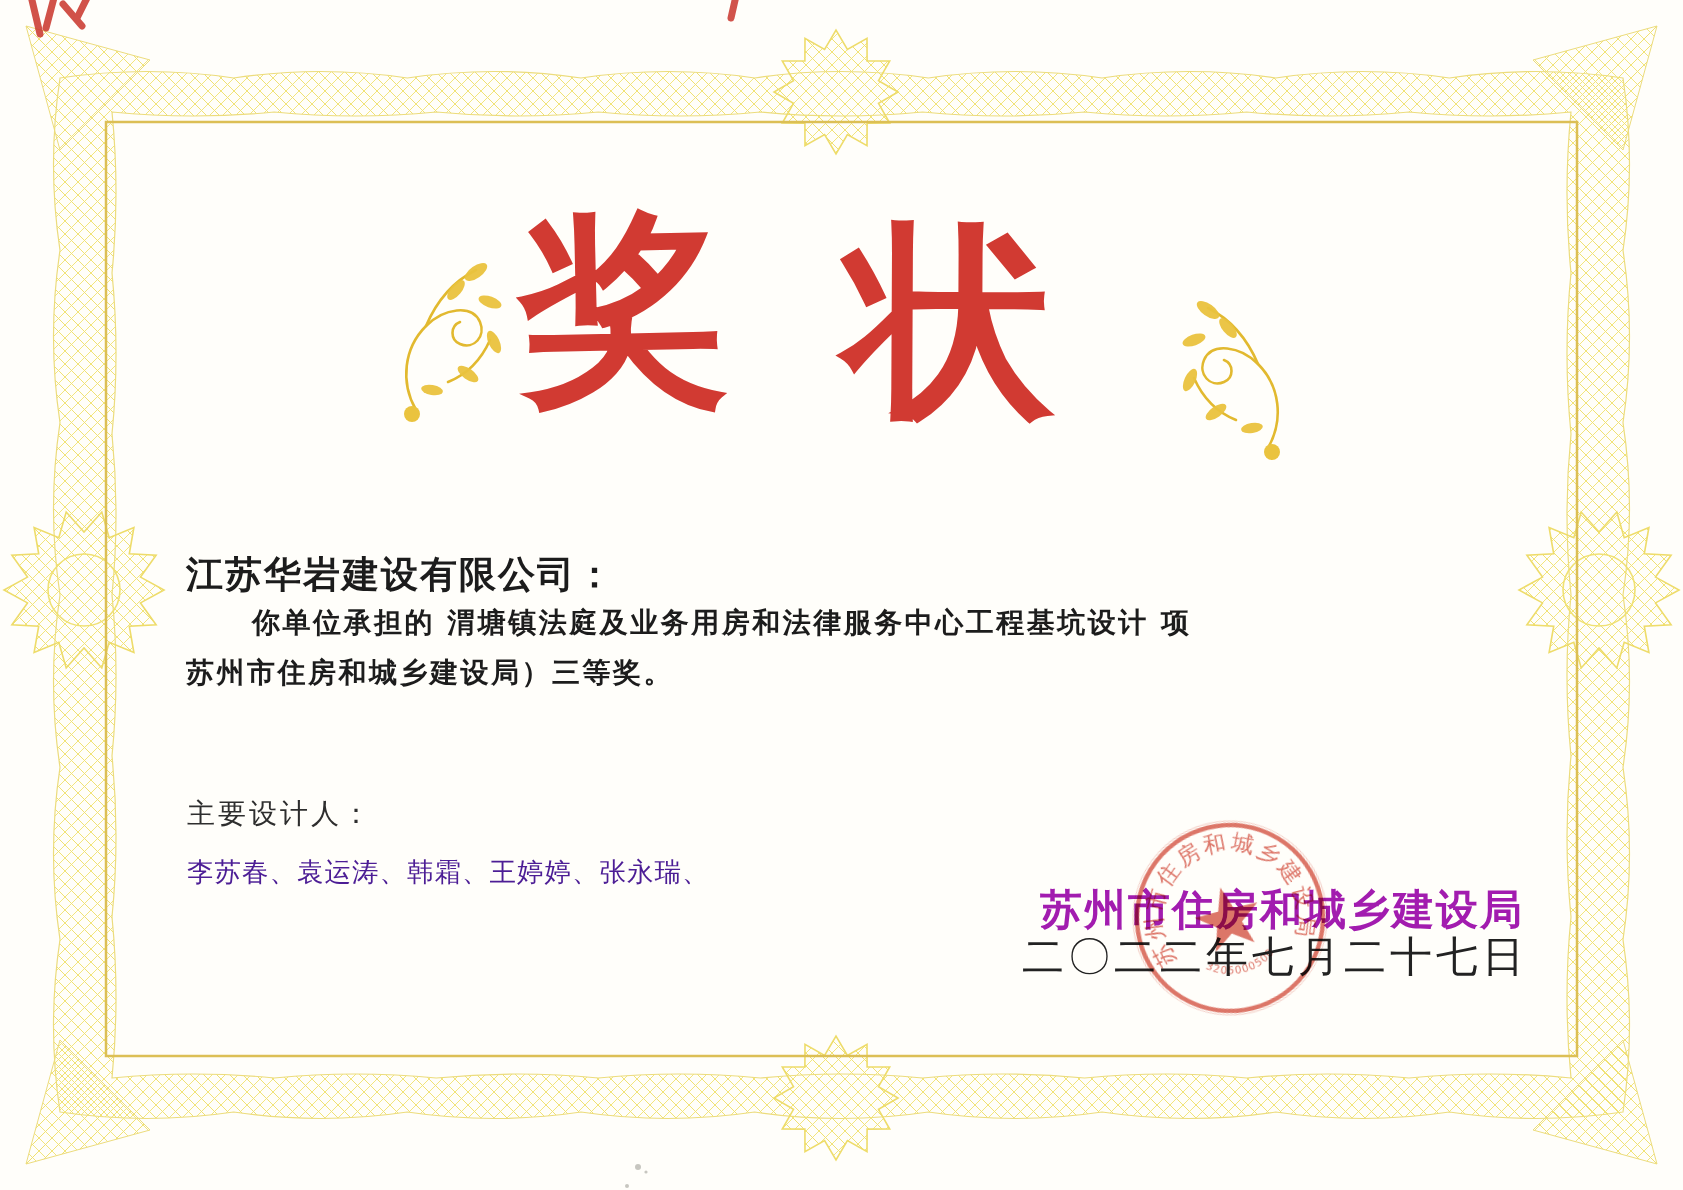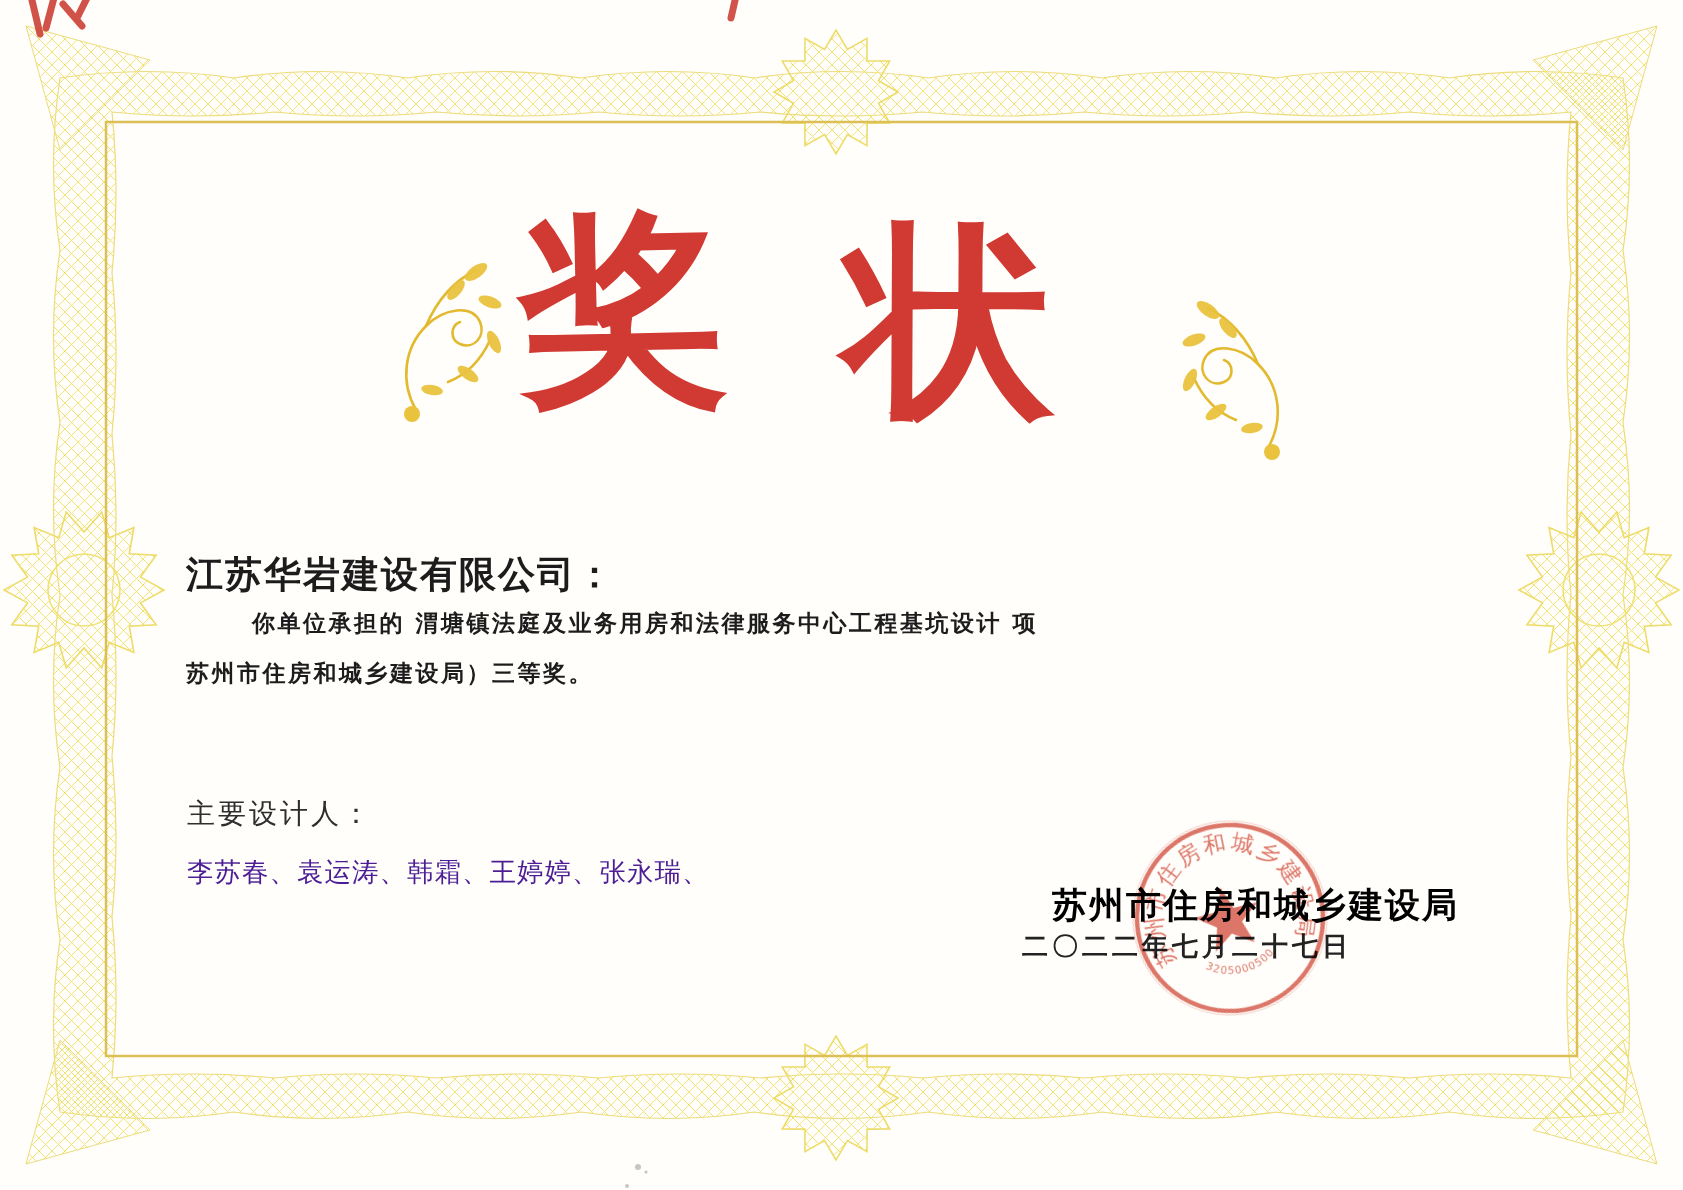--- a/index.html
+++ b/index.html
@@ -20,27 +20,27 @@
     position:absolute;z-index:2;
     left:520px;top:168px;
     display:flex;gap:118px;
     color:#d13a32;
     font-size:208px;font-weight:700;
     font-family:"DejaVu Serif","Liberation Serif",serif;
     transform:rotate(-1.2deg);
   }
   #title .ch2{transform:translateY(20px) rotate(1.5deg);}
   #recipient{left:186px;top:550px;font-size:37px;font-weight:600;letter-spacing:2px;}
-  #body{left:186px;top:598px;width:1310px;font-size:23px;line-height:50px;font-weight:700;letter-spacing:2.5px;z-index:2;position:absolute;}
+  #body{left:186px;top:598px;width:1310px;font-size:28px;line-height:50px;font-weight:700;letter-spacing:2.5px;z-index:2;position:absolute;}
   #body .indent{padding-left:66px;}
   .sans{font-family:"DejaVu Sans","Liberation Sans",sans-serif;}
   #designers-label{left:187px;top:795px;font-size:28px;font-weight:500;letter-spacing:3px;color:#2e2e2e;}
   #designer-lines{left:187px;top:849px;font-size:26.5px;line-height:46px;letter-spacing:1px;color:#4c1d95;font-weight:400;}
-  #issuer{left:1040px;top:882px;font-size:35px;font-weight:600;letter-spacing:2px;color:#000000;margin-left:12px;}
-  #issue-date{left:1022px;top:929px;font-size:26px;font-weight:700;letter-spacing:4px;color:#222;}
+  #issuer{left:1040px;top:882px;font-size:42px;font-weight:600;letter-spacing:2px;color:#a21caf;}
+  #issue-date{left:1022px;top:929px;font-size:42px;font-weight:400;letter-spacing:4px;color:#222;}
 </style>
 </head>
 <body>
 
 <div id="cert">
 
   <svg id="deco" class="layer" width="1683" height="1190" viewBox="0 0 1683 1190">
     <defs>
       <pattern id="lat" width="13" height="13" patternUnits="userSpaceOnUse">
         <path d="M0,13 L13,0 M-3,3 L3,-3 M10,16 L16,10" stroke="#f2e57e" stroke-width="1" fill="none"></path>

